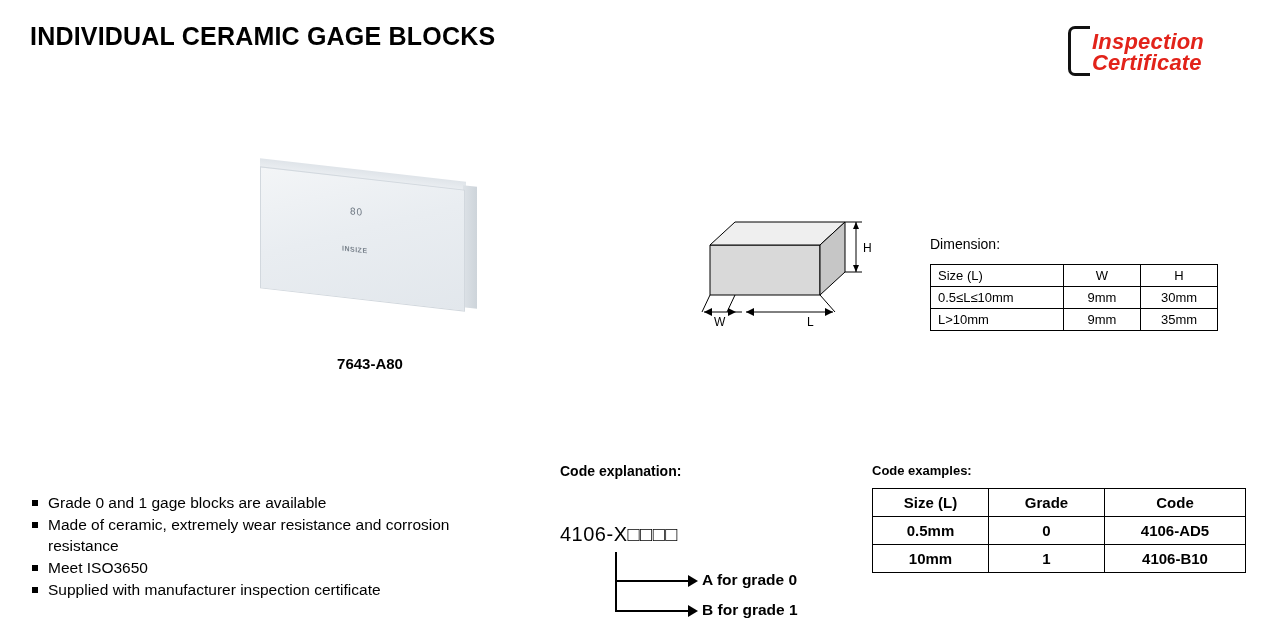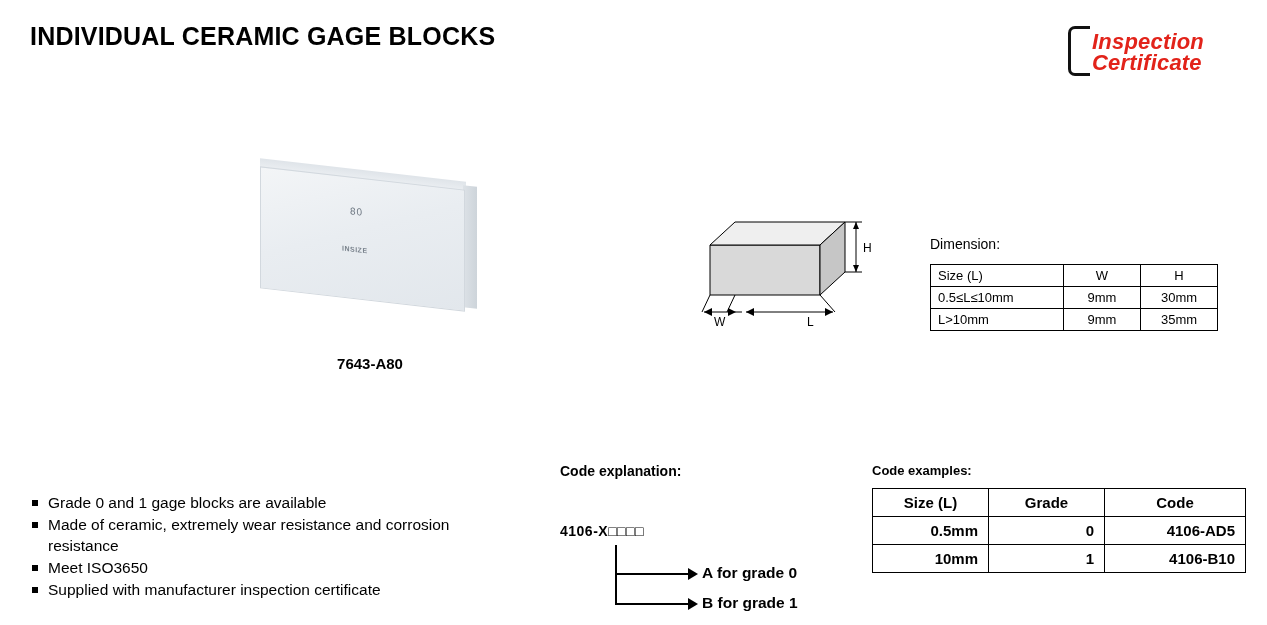--- a/index.html
+++ b/index.html
@@ -218,22 +218,22 @@
     left: 560px;
     top: 463px;
     width: 290px;
   }
   #code-explanation .heading {
     font-size: 14px;
     font-weight: bold;
     margin-bottom: 2px;
   }
   #code-pattern {
-    font-size: 14px;
-    font-weight: bold;
+    font-size: 20px;
+    font-weight: normal;
     letter-spacing: 0.5px;
     white-space: nowrap;
     margin-top: 44px;
   }
   #code-arrows {
     position: relative;
     margin-top: 6px;
     height: 70px;
   }
   #code-arrows .vline {
@@ -286,21 +286,21 @@
   }
   #code-example-table {
     border-collapse: collapse;
     font-size: 15px;
   }
   #code-example-table th,
   #code-example-table td {
     border: 1px solid #000;
     padding: 3px 10px;
     font-weight: bold;
-    text-align: right;
+    text-align: center;
     line-height: 21px;
   }
   #code-example-table th { text-align: center; }
   #code-example-table .c0 { min-width: 95px; }
   #code-example-table .c1 { min-width: 95px; }
   #code-example-table .c2 { min-width: 120px; }
 </style>
 </head>
 <body>
 

